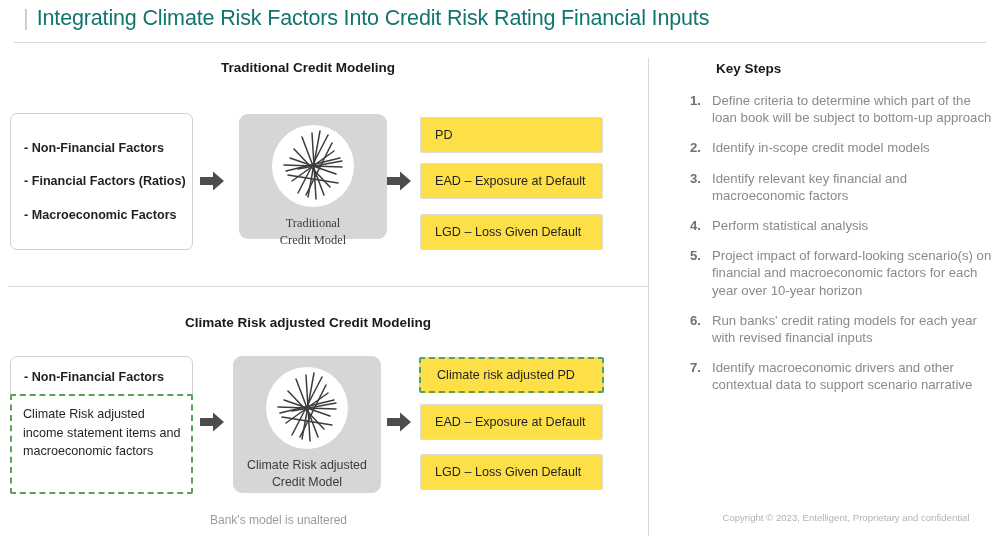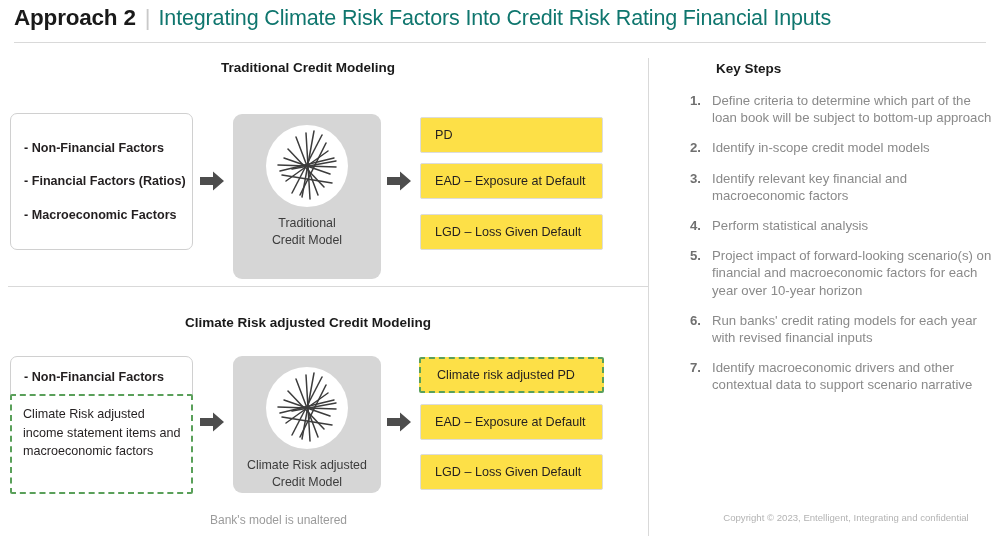--- a/index.html
+++ b/index.html
@@ -190,21 +190,20 @@
     width: 292px;
     text-align: center;
     font-size: 9.6px;
     color: #b3b3b3;
   }
 </style>
 </head>
 <body>
 
 <div id="header">
-  <span id="header-main">Approach 2</span>
   <span id="header-pipe">|</span>
   <span id="header-sub">Integrating Climate Risk Factors Into Credit Risk Rating Financial Inputs</span>
 </div>
 
 <div class="h-divider" style="left:14px; top:42px; width:972px;"></div>
 <div class="h-divider" style="left:8px; top:286px; width:640px;"></div>
 <div class="v-divider" style="left:648px; top:58px; height:478px;"></div>
 
 <div class="section-title" style="left:108px; top:60px; width:400px;">Traditional  Credit Modeling</div>
 
@@ -213,21 +212,21 @@
 <div class="factor-line" style="left:24px; top:141px;">-  Non-Financial Factors</div>
 <div class="factor-line" style="left:24px; top:174px;">- Financial Factors (Ratios)</div>
 <div class="factor-line" style="left:24px; top:208px;">- Macroeconomic Factors</div>
 
 <div class="arrow" style="left:199px; top:168px;">
   <svg width="26" height="26" viewBox="0 0 26 26">
     <path d="M1 9 L14 9 L14 3.5 L25 13 L14 22.5 L14 17 L1 17 Z" fill="#4d4d4d"></path>
   </svg>
 </div>
 
-<div class="model-box" style="left:233px; top:114px; width:148px; height:165px;">
+<div class="model-box" style="left:239px; top:114px; width:148px; height:125px;font-family:Liberation Serif, serif;">
   <div class="model-circle" style="left:33px; top:11px; width:82px; height:82px;">
     <svg width="82" height="82" viewBox="0 0 82 82">
       <g stroke="#3c3c3c" stroke-width="1.5" fill="none" stroke-linecap="round">
         <line x1="14" y1="46" x2="68" y2="33"></line>
         <line x1="18" y1="33" x2="64" y2="49"></line>
         <line x1="40" y1="8" x2="44" y2="74"></line>
         <line x1="30" y1="12" x2="52" y2="70"></line>
         <line x1="56" y1="10" x2="26" y2="68"></line>
         <line x1="12" y1="40" x2="70" y2="42"></line>
         <line x1="20" y1="56" x2="62" y2="26"></line>
@@ -333,13 +332,13 @@
   <li class="step">
     <span class="step-num">6.</span>
     <span class="step-text">Run banks' credit rating models for each year with revised financial inputs</span>
   </li>
   <li class="step">
     <span class="step-num">7.</span>
     <span class="step-text">Identify macroeconomic drivers and other contextual data to support scenario narrative</span>
   </li>
 </ul>
 
-<div id="copyright">Copyright © 2023, Entelligent, Integrating and confidential</div>
+<div id="copyright">Copyright © 2023, Entelligent, Proprietary and confidential</div>
 
 </body></html>

